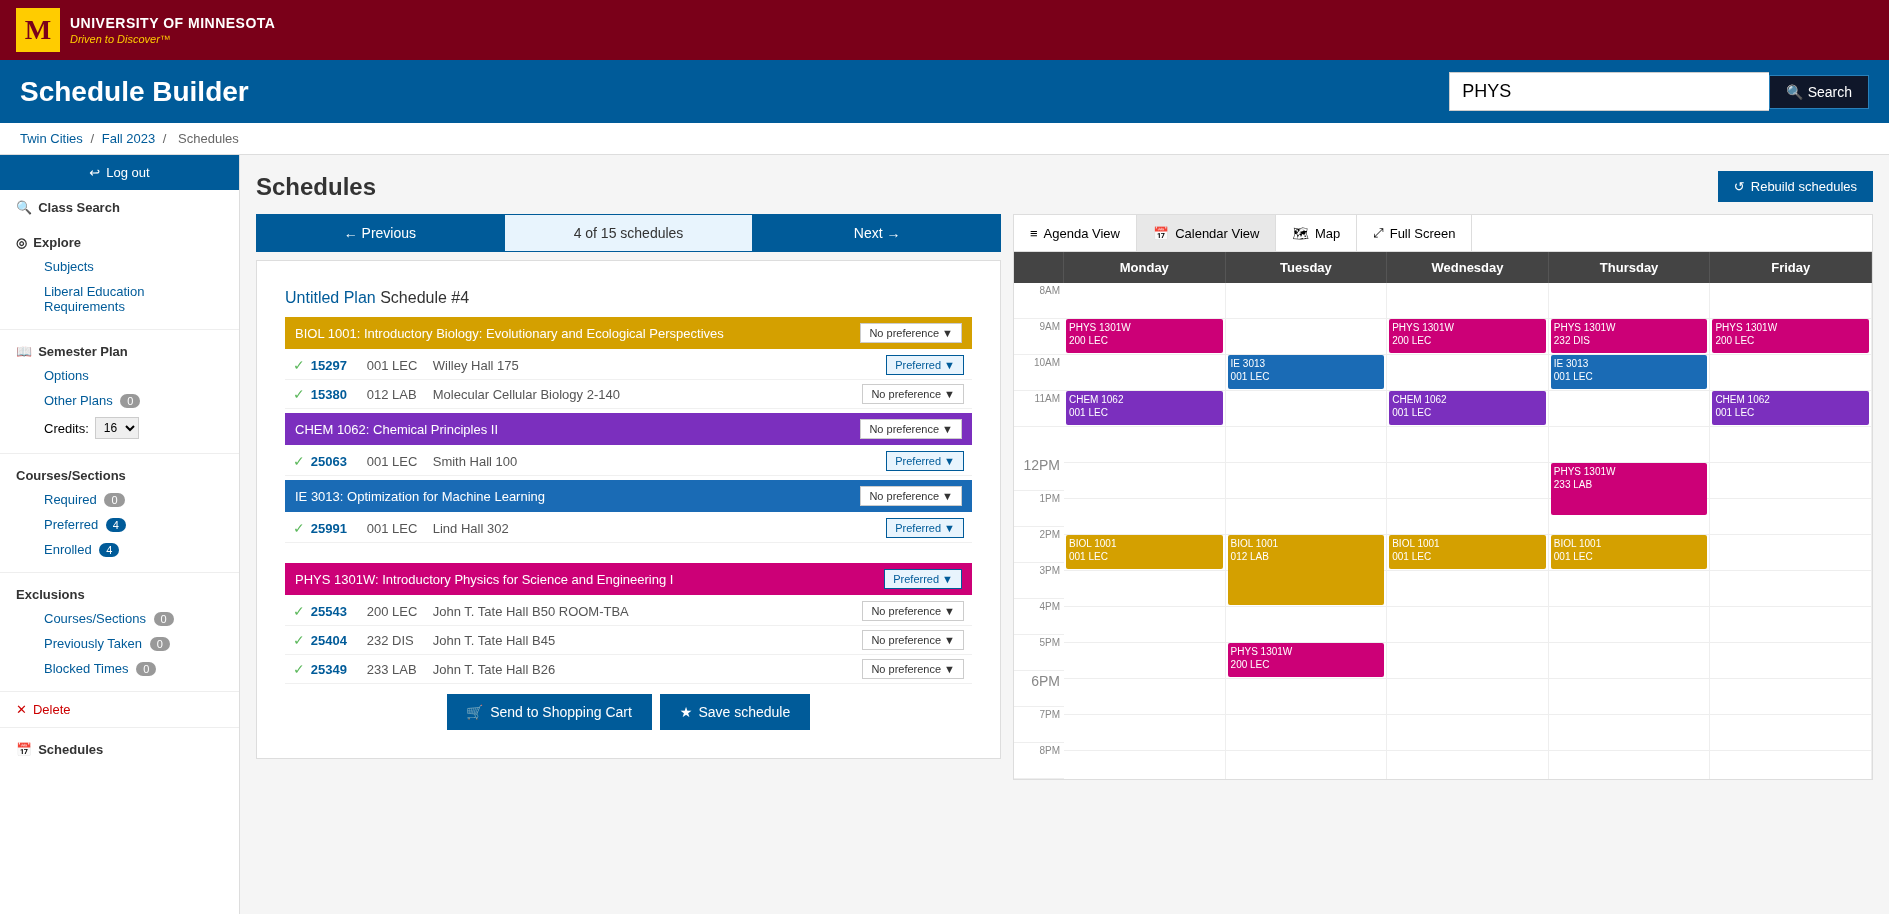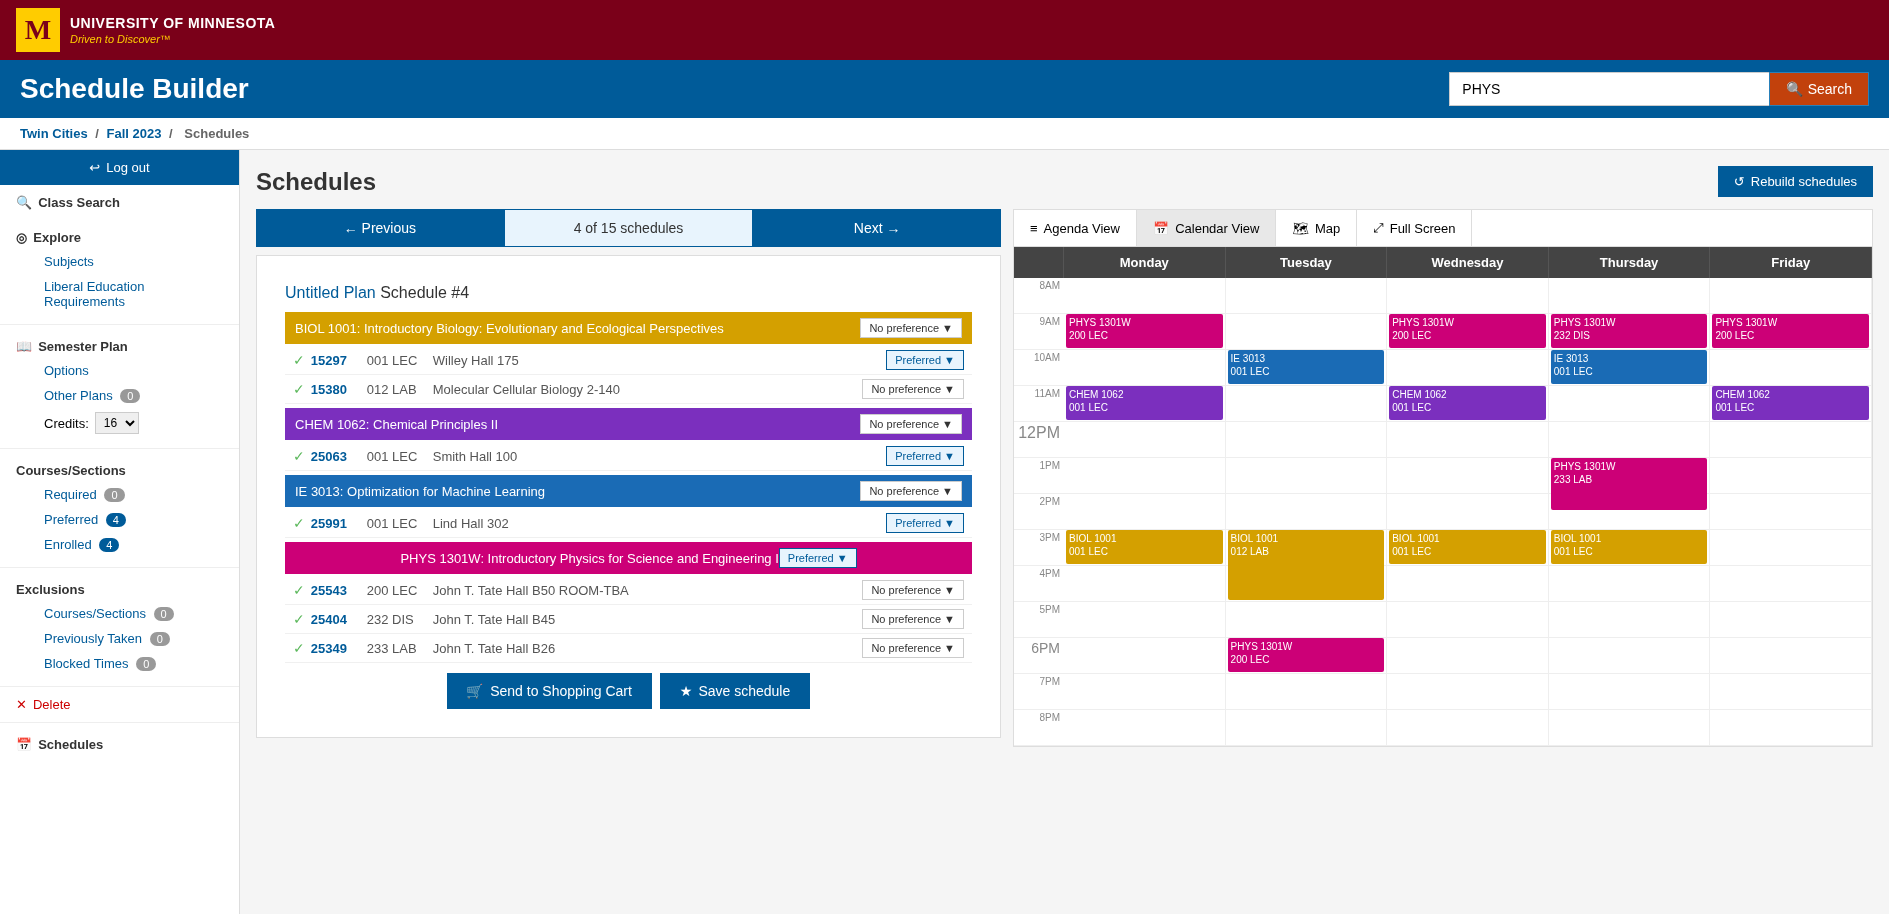--- a/index.html
+++ b/index.html
@@ -60,39 +60,38 @@
     .search-area {
       display: flex;
       align-items: center;
       gap: 0;
     }
     .search-input {
       width: 320px;
       padding: 8px 12px;
       border: 1px solid #ccc;
       border-right: none;
-      font-size: 14px;
+      font-size: 18px;
       outline: none;
     }
     .search-btn {
-      background: #c2410c;
+      background: #0f172a;
       border: 1px solid #2980b9;
       color: white;
       padding: 8px 16px;
       cursor: pointer;
       font-size: 14px;
     }
 
     
     .breadcrumb-bar {
       background: white;
       padding: 8px 20px;
       border-bottom: 1px solid #ddd;
       font-size: 13px;
-      font-weight: bold;
     }
     .breadcrumb-bar a {
       color: #005b99;
       text-decoration: none;
     }
     .breadcrumb-bar span {
       color: #666;
       margin: 0 4px;
     }
 
@@ -594,21 +593,21 @@
             <span class="section-num">25991</span>
             <span class="section-type">001 LEC</span>
             <span class="section-room">
               <span>Lind Hall</span>&nbsp;<span>302</span>
             </span>
             <button class="pref-btn preferred">
               <span>Preferred</span> ▼
             </button>
           </div>
 
-          <div class="course-header phys" style="margin-top:4px;justify-content:center;">
+          <div class="course-header phys" style="margin-top:20px;">
             <span>PHYS 1301W: Introductory Physics for Science and Engineering I</span>
             <button class="pref-btn preferred">
               <span>Preferred</span> ▼
             </button>
           </div>
           <div class="section-row">
             <span class="check-icon">✓</span>
             <span class="section-num">25543</span>
             <span class="section-type">200 LEC</span>
             <span class="section-room">
@@ -687,21 +686,21 @@
             <div class="cal-header-cell">Thursday</div>
             <div class="cal-header-cell">Friday</div>
           </div>
 
           <div id="cal-body-container" style="display:flex;">
           <div style="width: 50px; flex-shrink: 0;">
                 <div style="height: 36px; border-bottom: 1px solid rgb(238, 238, 238); display: flex; align-items: flex-start; justify-content: flex-end; padding: 2px 4px 0px 0px; font-size: 10px; color: rgb(136, 136, 136);">8AM</div>
                 <div style="height: 36px; border-bottom: 1px solid rgb(238, 238, 238); display: flex; align-items: flex-start; justify-content: flex-end; padding: 2px 4px 0px 0px; font-size: 10px; color: rgb(136, 136, 136);">9AM</div>
                 <div style="height: 36px; border-bottom: 1px solid rgb(238, 238, 238); display: flex; align-items: flex-start; justify-content: flex-end; padding: 2px 4px 0px 0px; font-size: 10px; color: rgb(136, 136, 136);">10AM</div>
                 <div style="height: 36px; border-bottom: 1px solid rgb(238, 238, 238); display: flex; align-items: flex-start; justify-content: flex-end; padding: 2px 4px 0px 0px; font-size: 10px; color: rgb(136, 136, 136);">11AM</div>
-                <div style="height: 36px; border-bottom: 1px solid rgb(238, 238, 238); display: flex; align-items: flex-start; justify-content: flex-end; padding: 2px 4px 0px 0px; font-size: 16px; color: rgb(136, 136, 136);">12PM</div>
+                <div style="height: 36px; border-bottom: 1px solid rgb(238, 238, 238); display: flex; align-items: flex-start; justify-content: flex-end; padding: 2px 4px 0px 0px; font-size: 14px; color: rgb(136, 136, 136); margin-top: 28px;">12PM</div>
                 <div style="height: 36px; border-bottom: 1px solid rgb(238, 238, 238); display: flex; align-items: flex-start; justify-content: flex-end; padding: 2px 4px 0px 0px; font-size: 10px; color: rgb(136, 136, 136);">1PM</div>
                 <div style="height: 36px; border-bottom: 1px solid rgb(238, 238, 238); display: flex; align-items: flex-start; justify-content: flex-end; padding: 2px 4px 0px 0px; font-size: 10px; color: rgb(136, 136, 136);">2PM</div>
                 <div style="height: 36px; border-bottom: 1px solid rgb(238, 238, 238); display: flex; align-items: flex-start; justify-content: flex-end; padding: 2px 4px 0px 0px; font-size: 10px; color: rgb(136, 136, 136);">3PM</div>
                 <div style="height: 36px; border-bottom: 1px solid rgb(238, 238, 238); display: flex; align-items: flex-start; justify-content: flex-end; padding: 2px 4px 0px 0px; font-size: 10px; color: rgb(136, 136, 136); text-align: right;">4PM</div>
                 <div style="height: 36px; border-bottom: 1px solid rgb(238, 238, 238); display: flex; align-items: flex-start; justify-content: flex-end; padding: 2px 4px 0px 0px; font-size: 10px; color: rgb(136, 136, 136);">5PM</div>
                 <div style="height: 36px; border-bottom: 1px solid rgb(238, 238, 238); display: flex; align-items: flex-start; justify-content: flex-end; padding: 2px 4px 0px 0px; font-size: 14px; color: rgb(136, 136, 136);">6PM</div>
                 <div style="height: 36px; border-bottom: 1px solid rgb(238, 238, 238); display: flex; align-items: flex-start; justify-content: flex-end; padding: 2px 4px 0px 0px; font-size: 10px; color: rgb(136, 136, 136);">7PM</div>
                 <div style="height: 36px; border-bottom: 1px solid rgb(238, 238, 238); display: flex; align-items: flex-start; justify-content: flex-end; padding: 2px 4px 0px 0px; font-size: 10px; color: rgb(136, 136, 136);">8PM</div>
               </div>
               <div style="flex: 1 1 0%; position: relative; border-right: 1px solid rgb(238, 238, 238);">

